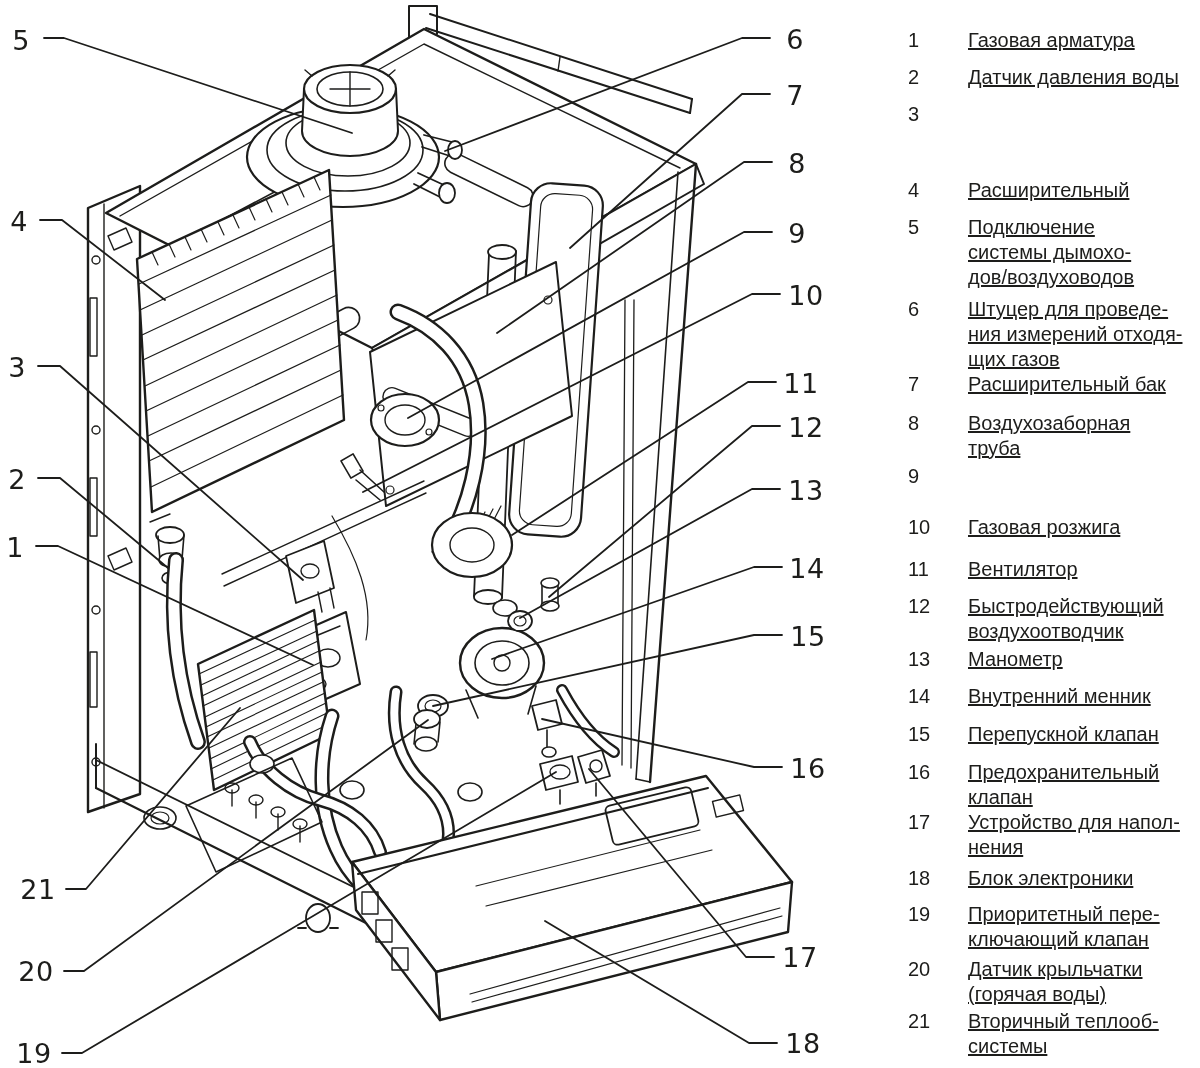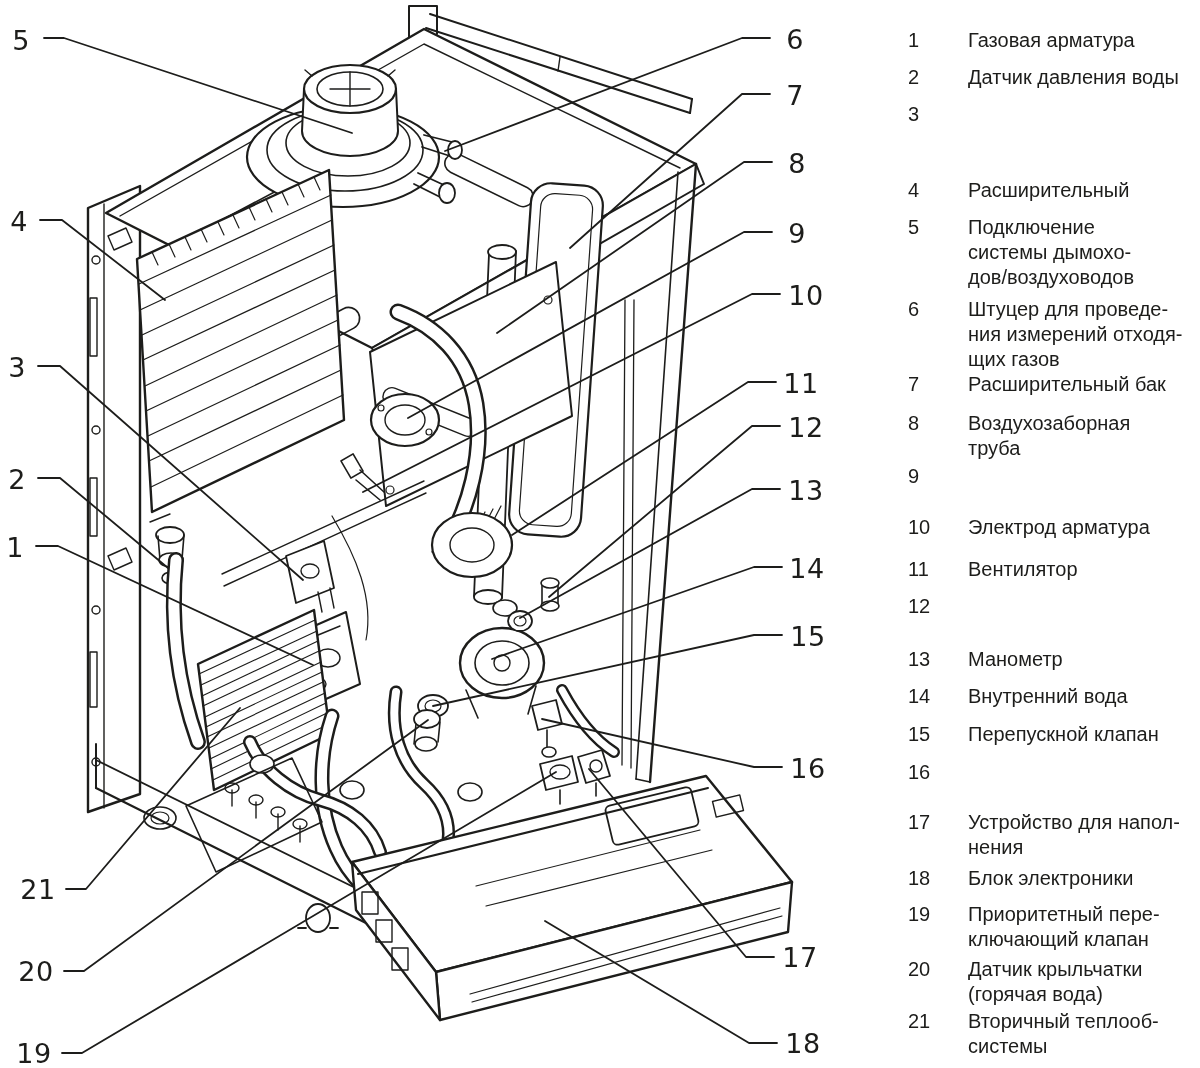--- a/index.html
+++ b/index.html
@@ -6,21 +6,21 @@
   .stage{position:relative;width:1200px;height:1068px;background:#ffffff;overflow:hidden;
          font-family:"Liberation Sans",sans-serif;color:#1d1d1b;}
   .diagram-svg{position:absolute;left:0;top:0;}
   .callout{position:absolute;transform:translate(-50%,-50%);
            font-size:27px;font-weight:500;letter-spacing:.5px;color:#1d1d1b;
            font-family:"DejaVu Sans","Liberation Sans",sans-serif;}
   .legend{position:absolute;left:908px;top:0;width:292px;height:1068px;}
   .legend-item{position:absolute;left:0;display:flex;align-items:flex-start;
                font-size:20px;line-height:25px;}
   .legend-num{flex:0 0 60px;}
-  .legend-label{white-space:pre-line;}
+  .legend-label{white-space:pre-line;text-decoration:underline;}
 </style>
 </head>
 <body>
 
 <div class="stage">
 
 <svg class="diagram-svg" width="1200" height="1068" viewBox="0 0 1200 1068" fill="none" stroke="#1d1d1b" stroke-width="2" stroke-linecap="round" stroke-linejoin="round">
 
   <g>
     <path d="M409 6 L437 6 L437 34 L409 52 Z" fill="#fff"></path>
@@ -325,62 +325,66 @@
   <div class="legend-item" style="top:411px">
         <span class="legend-num">8</span>
         <span class="legend-label">Воздухозаборная
 труба</span>
       </div>
   <div class="legend-item" style="top:464px">
         <span class="legend-num">9</span>
       </div>
   <div class="legend-item" style="top:515px">
         <span class="legend-num">10</span>
-        <span class="legend-label">Электрод арматура</span>
+        <span class="legend-label">Газовая розжига</span>
       </div>
   <div class="legend-item" style="top:557px">
         <span class="legend-num">11</span>
         <span class="legend-label">Вентилятор</span>
       </div>
   <div class="legend-item" style="top:594px">
         <span class="legend-num">12</span>
+        <span class="legend-label">Быстродействующий
+воздухоотводчик</span>
       </div>
   <div class="legend-item" style="top:647px">
         <span class="legend-num">13</span>
         <span class="legend-label">Манометр</span>
       </div>
   <div class="legend-item" style="top:684px">
         <span class="legend-num">14</span>
-        <span class="legend-label">Внутренний вода</span>
+        <span class="legend-label">Внутренний менник</span>
       </div>
   <div class="legend-item" style="top:722px">
         <span class="legend-num">15</span>
         <span class="legend-label">Перепускной клапан</span>
       </div>
   <div class="legend-item" style="top:760px">
         <span class="legend-num">16</span>
+        <span class="legend-label">Предохранительный
+клапан</span>
       </div>
   <div class="legend-item" style="top:810px">
         <span class="legend-num">17</span>
         <span class="legend-label">Устройство для напол-
 нения</span>
       </div>
   <div class="legend-item" style="top:866px">
         <span class="legend-num">18</span>
         <span class="legend-label">Блок электроники</span>
       </div>
   <div class="legend-item" style="top:902px">
         <span class="legend-num">19</span>
         <span class="legend-label">Приоритетный пере-
 ключающий клапан</span>
       </div>
   <div class="legend-item" style="top:957px">
         <span class="legend-num">20</span>
         <span class="legend-label">Датчик крыльчатки
-(горячая вода)</span>
+(горячая воды)</span>
       </div>
   <div class="legend-item" style="top:1009px">
         <span class="legend-num">21</span>
         <span class="legend-label">Вторичный теплооб-
 системы</span>
       </div>
 </div>
 
 </div>
 

